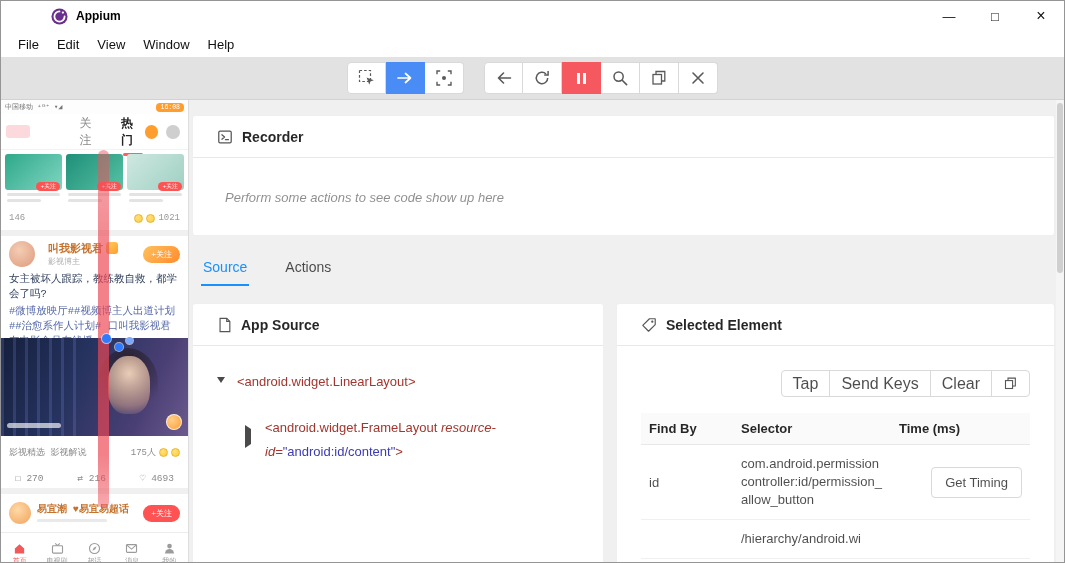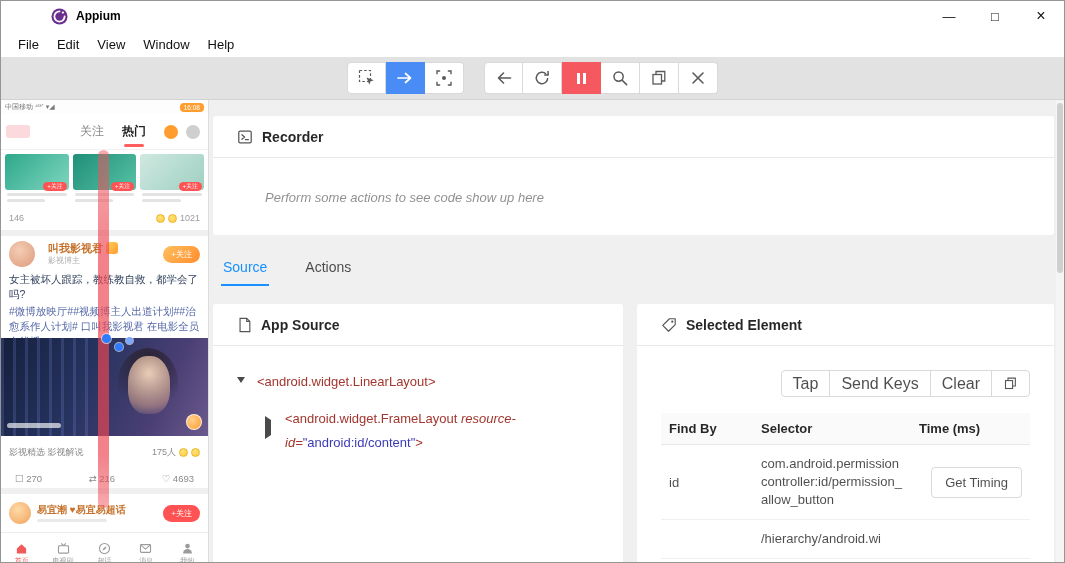--- a/index.html
+++ b/index.html
@@ -26,21 +26,21 @@
   .tb-btn:last-child { border-radius:0 4px 4px 0; }
   .tb-btn.active-blue { background:#4a8cf5; border-color:#4a8cf5; color:#fff; }
   .tb-btn.active-red  { background:#f5595f; border-color:#f5595f; color:#fff; }
   .pause-bars { display:flex; gap:3px; }
   .pause-bars span { display:block; width:3px; height:11px; background:currentColor; }
 
   
   .content { flex:1; display:flex; background:#f0f0f0; position:relative; overflow:hidden; }
 
   
-  .phone { width:208px; flex-shrink:0; background:#5eead4; border-right:1px solid #ddd; position:relative; overflow:hidden; font-family:Liberation Sans, sans-serif; }
+  .phone { width:188px; flex-shrink:0; background:#5eead4; border-right:1px solid #ddd; position:relative; overflow:hidden; font-family:Liberation Mono, monospace; }
   .p-status { height:14px; display:flex; align-items:center; justify-content:space-between; padding:0 4px; font-size:7px; color:#777; background:#fdfdfd; }
   .p-status .time-badge { background:#ff9d2e; color:#fff; font-size:6.5px; border-radius:4px; padding:0 4px; line-height:9px; }
   .p-tabs { height:36px; background:#fff; display:flex; align-items:center; position:relative; border-bottom:1px solid #f2f2f2; }
   .p-tag { width:24px; height:13px; border-radius:3px; background:#fbd9dd; margin-left:5px; }
   .p-tab-follow { margin-left:50px; font-size:12px; color:#8a8a8a; }
   .p-tab-hot { margin-left:18px; font-size:12px; font-weight:bold; color:#222; position:relative; }
   .p-tab-hot::after { content:""; position:absolute; left:2px; right:2px; bottom:-7px; height:3px; border-radius:2px; background:#ff5e5e; }
   .p-tabs .circ { width:14px; height:14px; border-radius:50%; }
   .p-tabs .circ.orange { background:#ff9d2e; margin-left:auto; }
   .p-tabs .circ.gray { background:#cfcfcf; margin:0 8px 0 8px; }
@@ -86,33 +86,33 @@
   .gesture-dot { position:absolute; border-radius:50%; background:#2e7bff; box-shadow:0 0 0 1px rgba(255,255,255,0.6); pointer-events:none; }
   .gesture-dot.d1 { left:101px; top:234px; width:9px; height:9px; }
   .gesture-dot.d2 { left:114px; top:243px; width:8px; height:8px; }
   .gesture-dot.d3 { left:125px; top:237px; width:7px; height:7px; background:#7aa8ff; }
 
   
   .main { flex:1; padding:16px 10px 0 4px; overflow:hidden; }
   .card { background:#fff; border-radius:2px; box-shadow:0 0 1px rgba(0,0,0,0.06); }
   .card-head { display:flex; align-items:center; gap:9px; height:42px; padding:0 24px; border-bottom:1px solid #e8e8e8; font-size:14px; font-weight:bold; color:rgba(0,0,0,0.85); }
   .card-head svg { color:#555; }
-  .recorder-body { padding:32px 24px 30px 52px; font-size:13px; font-style:italic; color:rgba(0,0,0,0.45); }
+  .recorder-body { padding:32px 24px 30px 32px; font-size:13px; font-style:italic; color:rgba(0,0,0,0.45); }
 
   .tabs { display:flex; gap:34px; margin:20px 8px 0 8px; }
   .tab { font-size:14px; color:rgba(0,0,0,0.70); padding:4px 2px 9px; cursor:default; }
   .tab.active { color:#1890ff; border-bottom:2px solid #1890ff; }
 
   .panels { display:flex; gap:14px; margin-top:18px; height:430px; }
   .source-card { width:410px; flex-shrink:0; display:flex; flex-direction:column; }
   .selected-card { flex:1; display:flex; flex-direction:column; }
 
   .tree { padding:24px 24px; font-size:13px; line-height:24px; }
   .tree-row { display:flex; align-items:flex-start; }
-  .tree-row + .tree-row { margin-top:4px; }
+  .tree-row + .tree-row { margin-top:13px; }
   .tree-row.indent { padding-left:28px; }
   .caret { width:20px; flex-shrink:0; padding-top:9px; }
   .caret-down { width:0; height:0; border-left:4.5px solid transparent; border-right:4.5px solid transparent; border-top:6px solid #4a4a4a; }
   .caret-right { width:0; height:0; border-top:4.5px solid transparent; border-bottom:4.5px solid transparent; border-left:6px solid #4a4a4a; margin-top:-2px; }
   .tree-text { word-break:break-word; }
   .xml-tag { color:#a3362e; }
   .xml-attr { color:#a3362e; font-style:italic; }
   .xml-value { color:#3b3bb3; }
 
   .se-actions { display:flex; justify-content:flex-end; padding:24px 24px 16px; }

